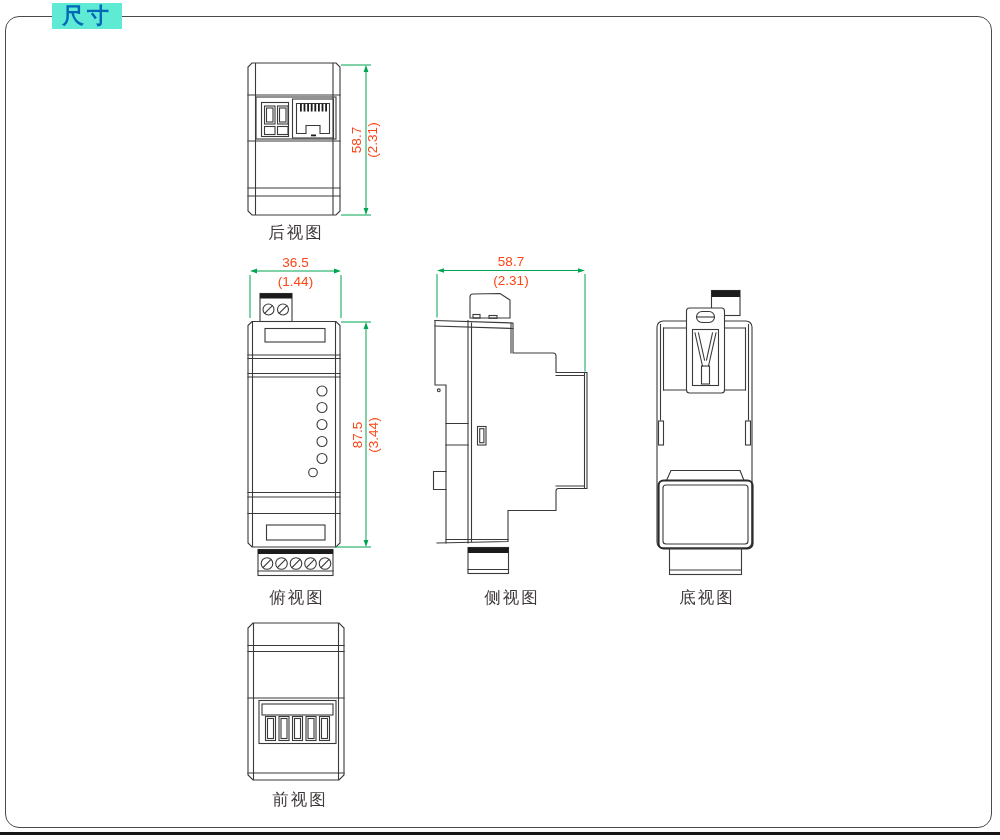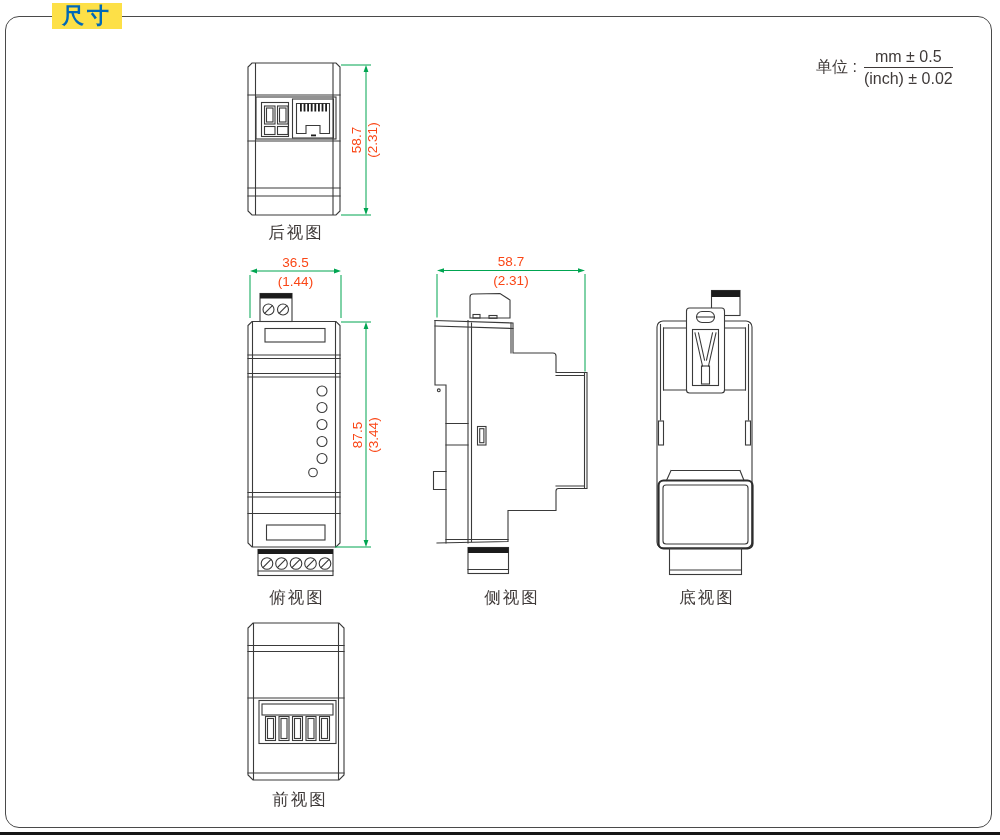--- a/index.html
+++ b/index.html
@@ -2,21 +2,21 @@
 <html><head>
 <meta charset="utf-8">
 <style>
   html,body{margin:0;padding:0;background:#fff;}
   .page{position:relative;width:1000px;height:840px;background:#fff;overflow:hidden;
         font-family:"Liberation Sans",sans-serif;}
   .content-border{position:absolute;left:5px;top:16px;width:985px;height:810px;
         border:1.5px solid #4a4a4a;border-radius:14px;}
   .bottom-rule{position:absolute;left:0;top:832px;width:1000px;height:3px;background:#161616;}
   .page-title{position:absolute;left:52px;top:3px;color:#0068b7;font-size:22px;font-weight:bold;
-        background:#fde047;padding:0 10px;letter-spacing:3px;line-height:26px;}
+        background:#5eead4;padding:0 10px;letter-spacing:3px;line-height:26px;}
   .unit-note{position:absolute;left:816px;top:47px;display:flex;align-items:center;gap:7px;
         color:#3f3a39;font-size:16px;}
   .unit-note .fraction{text-align:center;line-height:19px;}
   .unit-note .num{display:block;padding:0 6px 1px;border-bottom:1.5px solid #3f3a39;}
   .unit-note .den{display:block;padding-top:1px;}
   svg{position:absolute;left:0;top:0;}
   .ln{stroke:#3a3a3a;stroke-width:1.1;fill:none;stroke-linecap:square;stroke-linejoin:miter;}
   .lnb{stroke:#2c2c2c;stroke-width:2.2;fill:none;}
   .fdark{fill:#1b1b1b;stroke:none;}
   .wfill{fill:#ffffff;}
@@ -27,27 +27,20 @@
 </style>
 </head>
 <body>
 
 <div class="page">
 
   <div class="content-border"></div>
   <div class="bottom-rule"></div>
   <span class="page-title">尺寸</span>
 
-  <div class="unit-note">
-    <span>单位 :</span>
-    <span class="fraction">
-      <span class="num">mm ± 0.5</span>
-      <span class="den">(inch) ± 0.02</span>
-    </span>
-  </div>
 
   <svg width="1000" height="840" viewBox="0 0 1000 840">
 
     <g>
       <path class="ln" d="M252,63 L336,63 L340,67 L340,211 L336,215 L252,215 L248,211 L248,67 Z"></path>
       <path class="ln" d="M255.5,63.5 V214.5 M333,63.5 V214.5"></path>
       <path class="ln" d="M248,95 H340 M248,141 H340 M248,188 H340 M248,196 H340"></path>
       <rect class="ln" x="256" y="97" width="80" height="42"></rect>
       <g>
         <rect class="ln" x="261.5" y="102.5" width="27" height="34"></rect>

